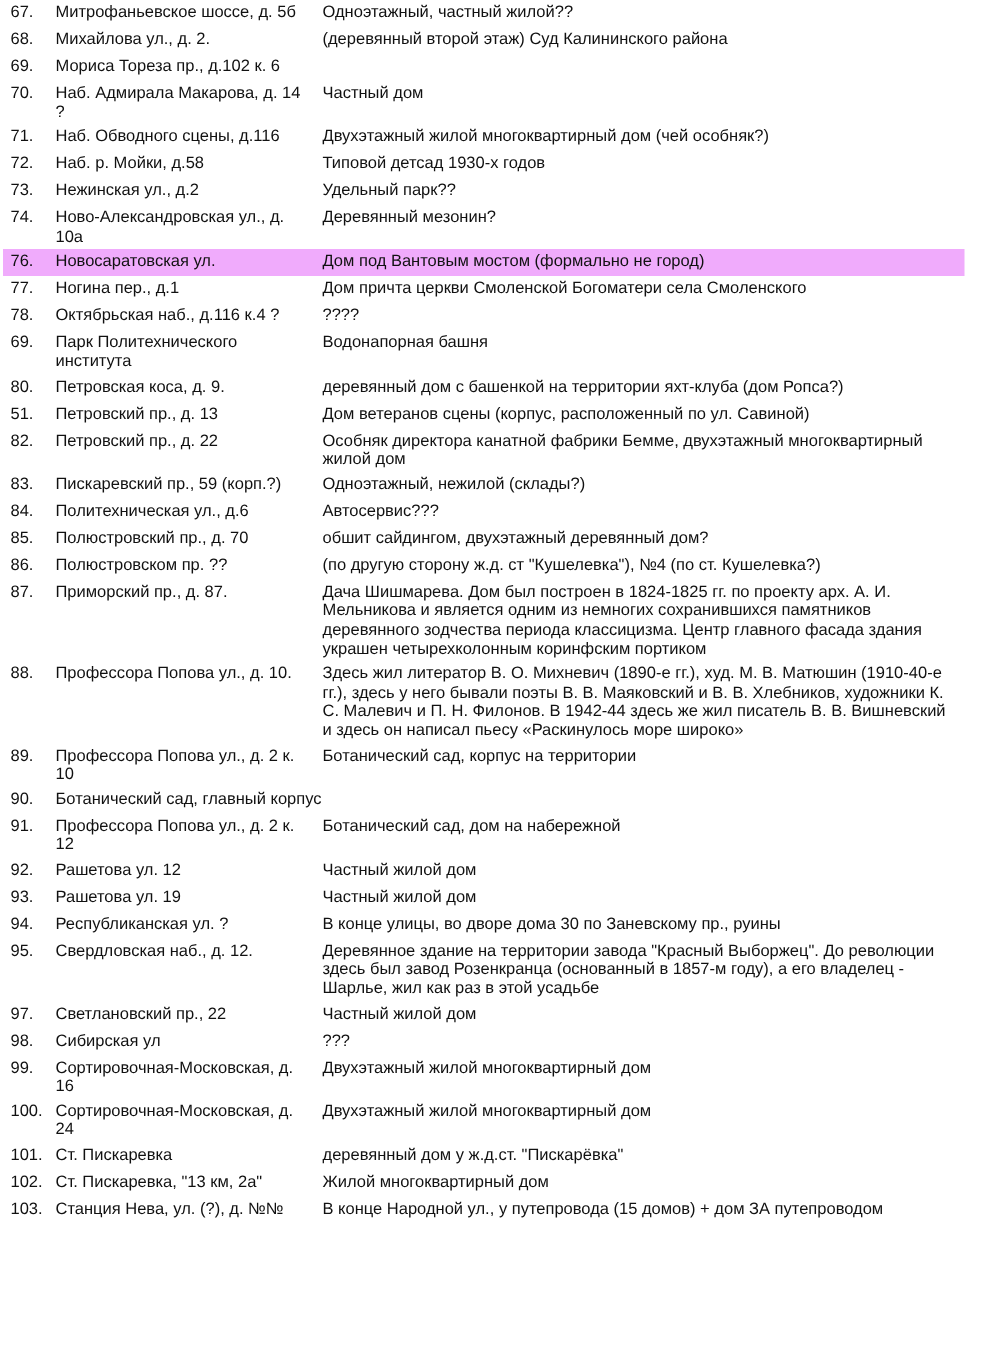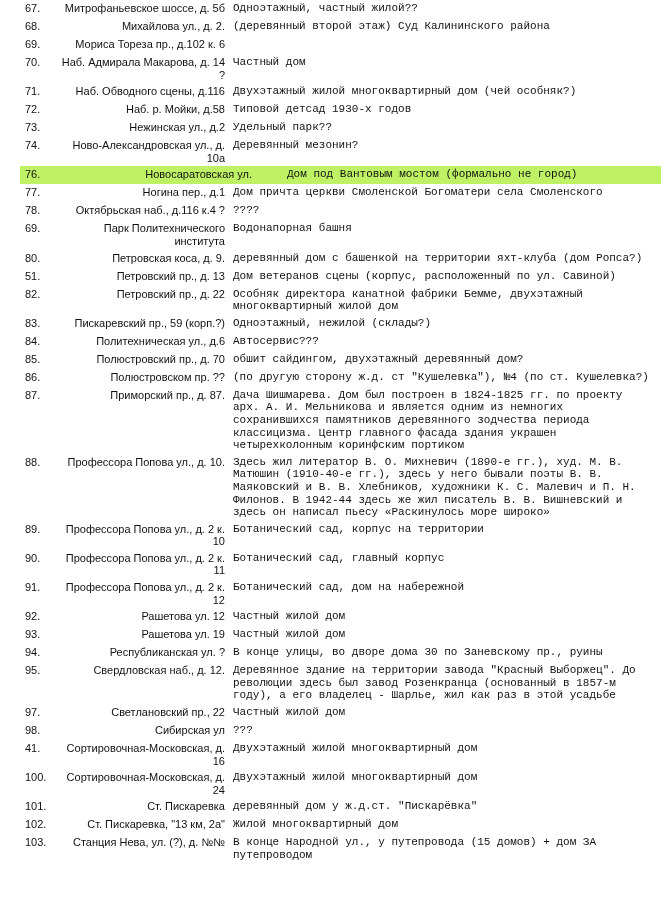--- a/index.html
+++ b/index.html
@@ -15,48 +15,45 @@
       font-size: 11px;
       color: #111111;
     }
     .doc {
       position: relative;
       padding-top: 0px;
     }
     .row {
       display: flex;
       align-items: flex-start;
-      margin-left: 20px;
+      margin-left: 2px;
       width: 641px;
       padding: 2px 0 2px 0;
       line-height: 12.6px;
       min-height: 14px;
     }
     .row.highlighted {
-      background: #bef264;
-      gap: 27px;
+      background: #f0abfc;
     }
     .num {
       width: 35px;
       flex: 0 0 35px;
       padding-left: 5px;
       box-sizing: border-box;
       white-space: nowrap;
     }
     .addr {
       width: 178px;
       flex: 0 0 178px;
       box-sizing: border-box;
       padding-right: 8px;
-      text-align: right;
     }
     .desc {
       flex: 1 1 auto;
       padding-right: 6px;
-      font-family: Liberation Mono, monospace;
     }
   </style>
 </head>
 <body>
 
 <div class="doc">
   <div class="row">
       <span class="num">67.</span>
       <span class="addr">Митрофаньевское шоссе, д. 5б</span>
       <span class="desc">Одноэтажный, частный жилой??</span>
@@ -161,21 +158,20 @@
       <span class="addr">Профессора Попова ул., д. 10.</span>
       <span class="desc">Здесь жил литератор В. О. Михневич (1890-е гг.), худ. М. В. Матюшин (1910-40-е гг.), здесь у него бывали поэты В. В. Маяковский и В. В. Хлебников, художники К. С. Малевич и П. Н. Филонов. В 1942-44 здесь же жил писатель В. В. Вишневский и здесь он написал пьесу «Раскинулось море широко»</span>
     </div>
   <div class="row">
       <span class="num">89.</span>
       <span class="addr">Профессора Попова ул., д. 2 к. 10</span>
       <span class="desc">Ботанический сад, корпус на территории</span>
     </div>
   <div class="row">
       <span class="num">90.</span>
-      <span class="addr">Профессора Попова ул., д. 2 к. 11</span>
       <span class="desc">Ботанический сад, главный корпус</span>
     </div>
   <div class="row">
       <span class="num">91.</span>
       <span class="addr">Профессора Попова ул., д. 2 к. 12</span>
       <span class="desc">Ботанический сад, дом на набережной</span>
     </div>
   <div class="row">
       <span class="num">92.</span>
       <span class="addr">Рашетова ул. 12</span>
@@ -200,21 +196,21 @@
       <span class="num">97.</span>
       <span class="addr">Светлановский пр., 22</span>
       <span class="desc">Частный жилой дом</span>
     </div>
   <div class="row">
       <span class="num">98.</span>
       <span class="addr">Сибирская ул</span>
       <span class="desc">???</span>
     </div>
   <div class="row">
-      <span class="num">41.</span>
+      <span class="num">99.</span>
       <span class="addr">Сортировочная-Московская, д. 16</span>
       <span class="desc">Двухэтажный жилой многоквартирный дом</span>
     </div>
   <div class="row">
       <span class="num">100.</span>
       <span class="addr">Сортировочная-Московская, д. 24</span>
       <span class="desc">Двухэтажный жилой многоквартирный дом</span>
     </div>
   <div class="row">
       <span class="num">101.</span>

